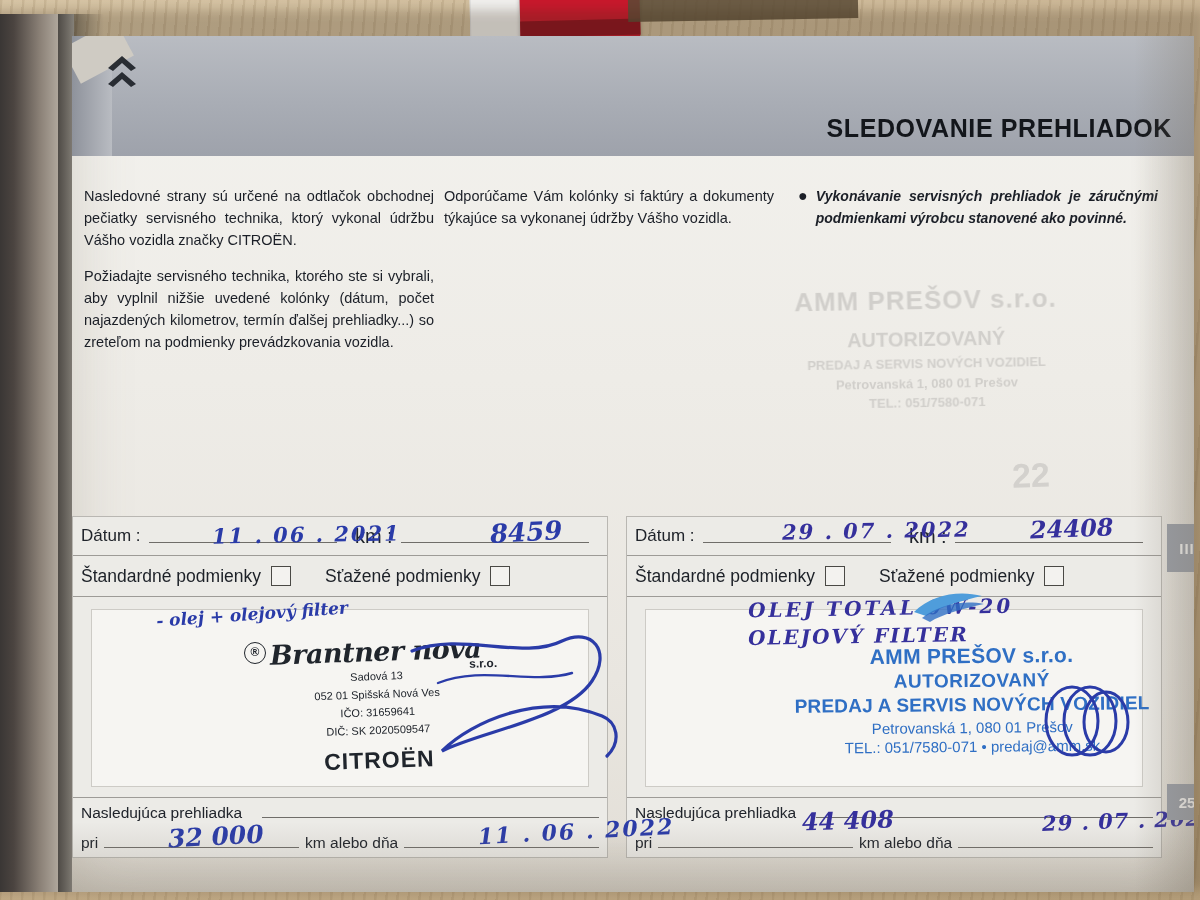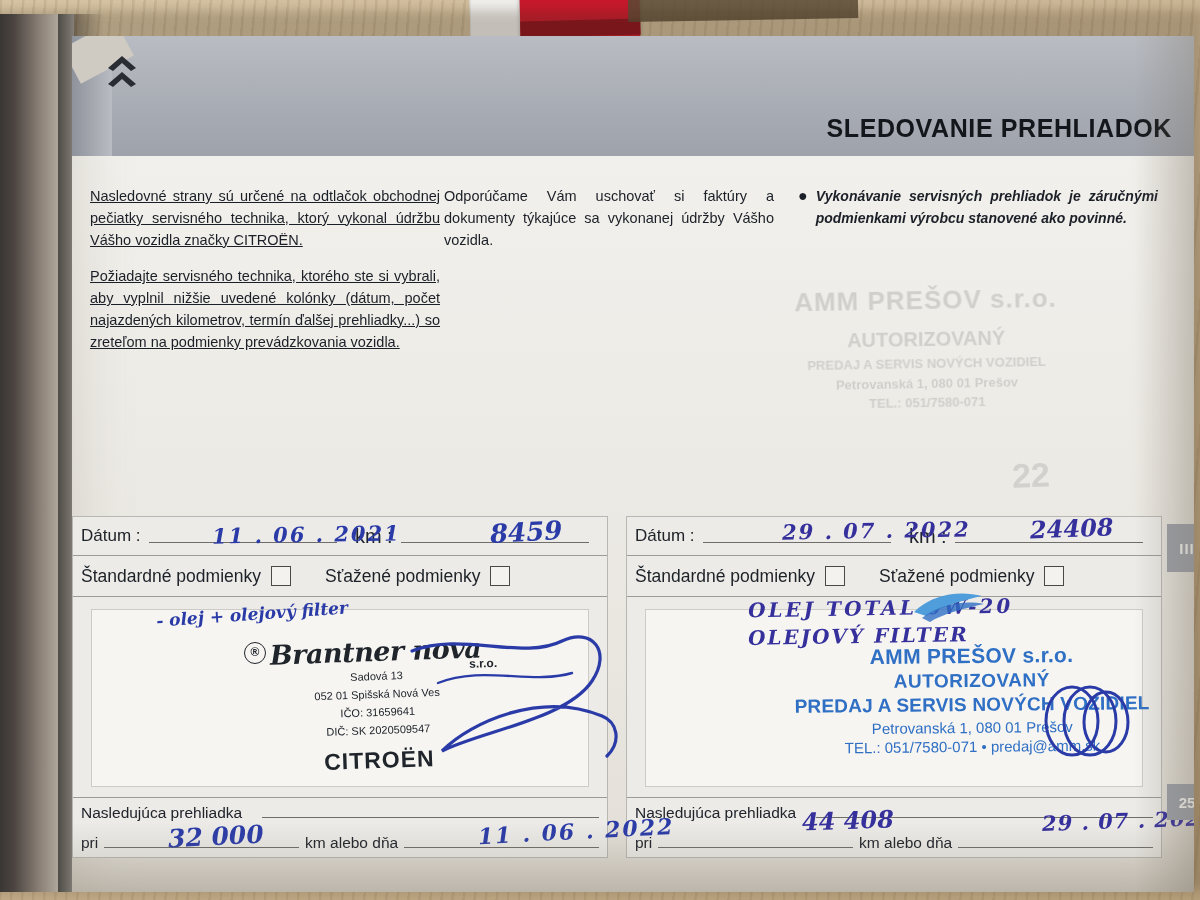--- a/index.html
+++ b/index.html
@@ -80,21 +80,21 @@
   
   #corner{
     position:absolute;left:-4px;top:-4px;width:60px;height:40px;
     background:#cfcbc3;transform:rotate(-28deg);
   }
   
   .col{
     position:absolute;top:150px;font-size:14.5px;line-height:1.5;color:#1b1f27;
     text-align:justify;
   }
-  #col1{left:18px;width:350px;text-decoration:underline;}
+  #col1{left:12px;width:350px;}
   #col2{left:372px;width:330px;}
   #col3{left:726px;width:360px;}
   .col p{margin:0 0 15px 0;}
   #col3 .bullet{
     display:flex;gap:8px;font-style:italic;font-weight:bold;font-size:14px;
     line-height:1.55;
   }
   #col3 .bullet .dot{
     font-size:16px;line-height:1.2;
   }
@@ -265,21 +265,21 @@
       <div>TEL.: 051/7580-071</div>
     </div>
     <div id="ghost-num">22</div>
 
     <div class="col" id="col1">
       <p>Nasledovné strany sú určené na odtlačok obchodnej pečiatky servisného technika, ktorý vykonal údržbu Vášho vozidla značky CITROËN.</p>
       <p>Požiadajte servisného technika, ktorého ste si vybrali, aby vyplnil nižšie uvedené kolónky (dátum, počet najazdených kilometrov, termín ďalšej prehliadky...) so zreteľom na podmienky prevádzkovania vozidla.</p>
     </div>
 
     <div class="col" id="col2">
-      <p>Odporúčame Vám uschovať si faktúry a dokumenty týkajúce sa vykonanej údržby Vášho vozidla.</p>
+      <p>Odporúčame Vám kolónky si faktúry a dokumenty týkajúce sa vykonanej údržby Vášho vozidla.</p>
     </div>
 
     <div class="col" id="col3">
       <div class="bullet">
         <span class="dot">●</span>
         <span>Vykonávanie servisných prehliadok je záručnými podmienkami výrobcu stanovené ako povinné.</span>
       </div>
     </div>
 
     <div id="watermark">Pravidelná servisná prehliadka Pečiatka servisu</div>

